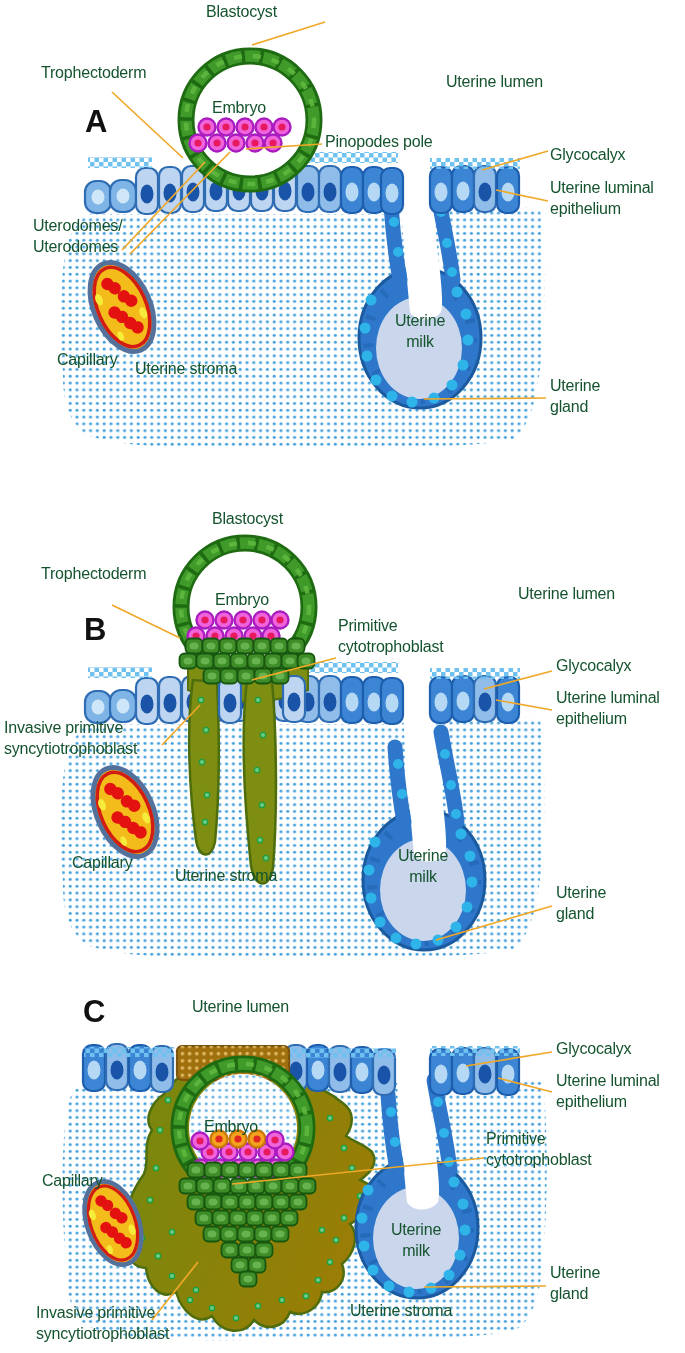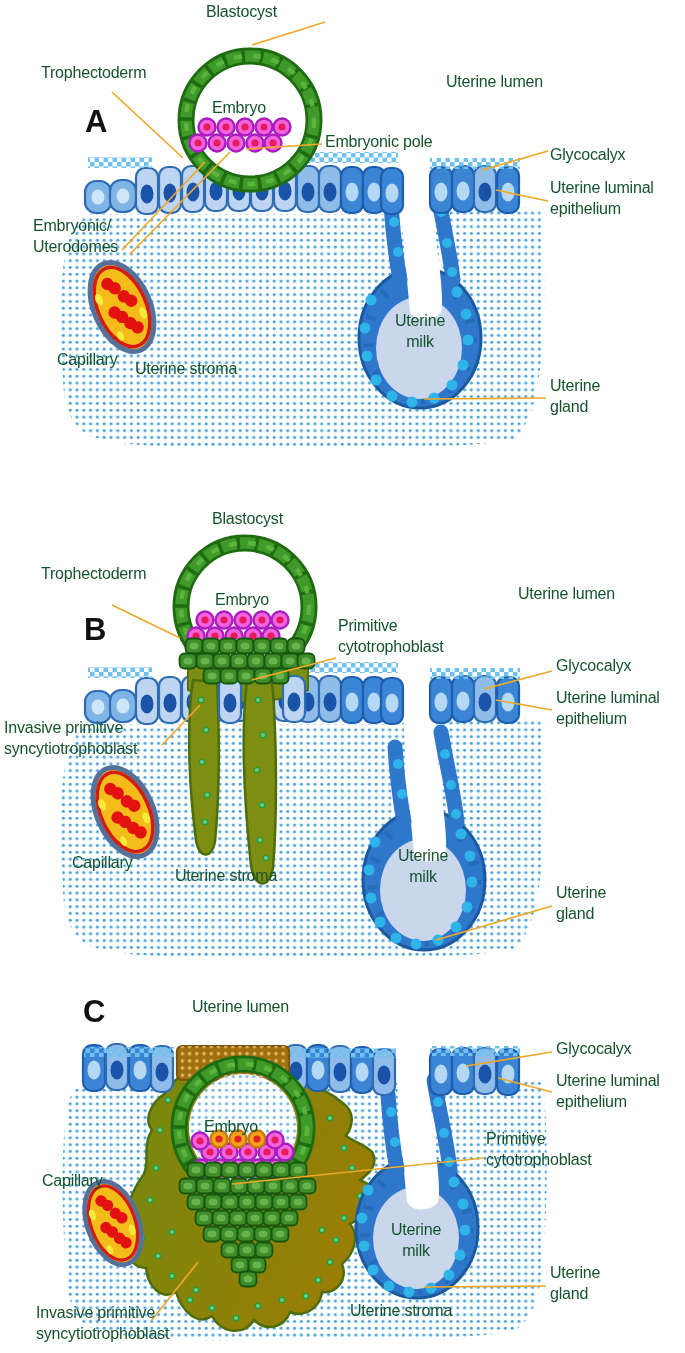--- a/index.html
+++ b/index.html
@@ -354,22 +354,22 @@
     <path d="M546,1286 L424,1287"></path>
   </g>
 </g>
 </svg>
 
 <div class="plet" style="left:85px;top:106px">A</div>
 <div class="lbl" style="left:206px;top:1px">Blastocyst</div>
 <div class="lbl" style="left:41px;top:62px">Trophectoderm</div>
 <div class="lbl" style="left:446px;top:71px">Uterine lumen</div>
 <div class="lbl" style="left:212px;top:97px">Embryo</div>
-<div class="lbl" style="left:325px;top:131px">Embryonic pole</div>
-<div class="lbl" style="left:33px;top:215px">Embryonic/
+<div class="lbl" style="left:325px;top:131px">Pinopodes pole</div>
+<div class="lbl" style="left:33px;top:215px">Uterodomes/
 Uterodomes</div>
 <div class="lbl" style="left:550px;top:144px">Glycocalyx</div>
 <div class="lbl" style="left:550px;top:177px">Uterine luminal
 epithelium</div>
 <div class="lbl" style="left:57px;top:349px">Capillary</div>
 <div class="lbl" style="left:135px;top:358px">Uterine stroma</div>
 <div class="lbl ctr" style="left:374px;top:310px">Uterine
 milk</div>
 <div class="lbl" style="left:550px;top:375px">Uterine
 gland</div>

